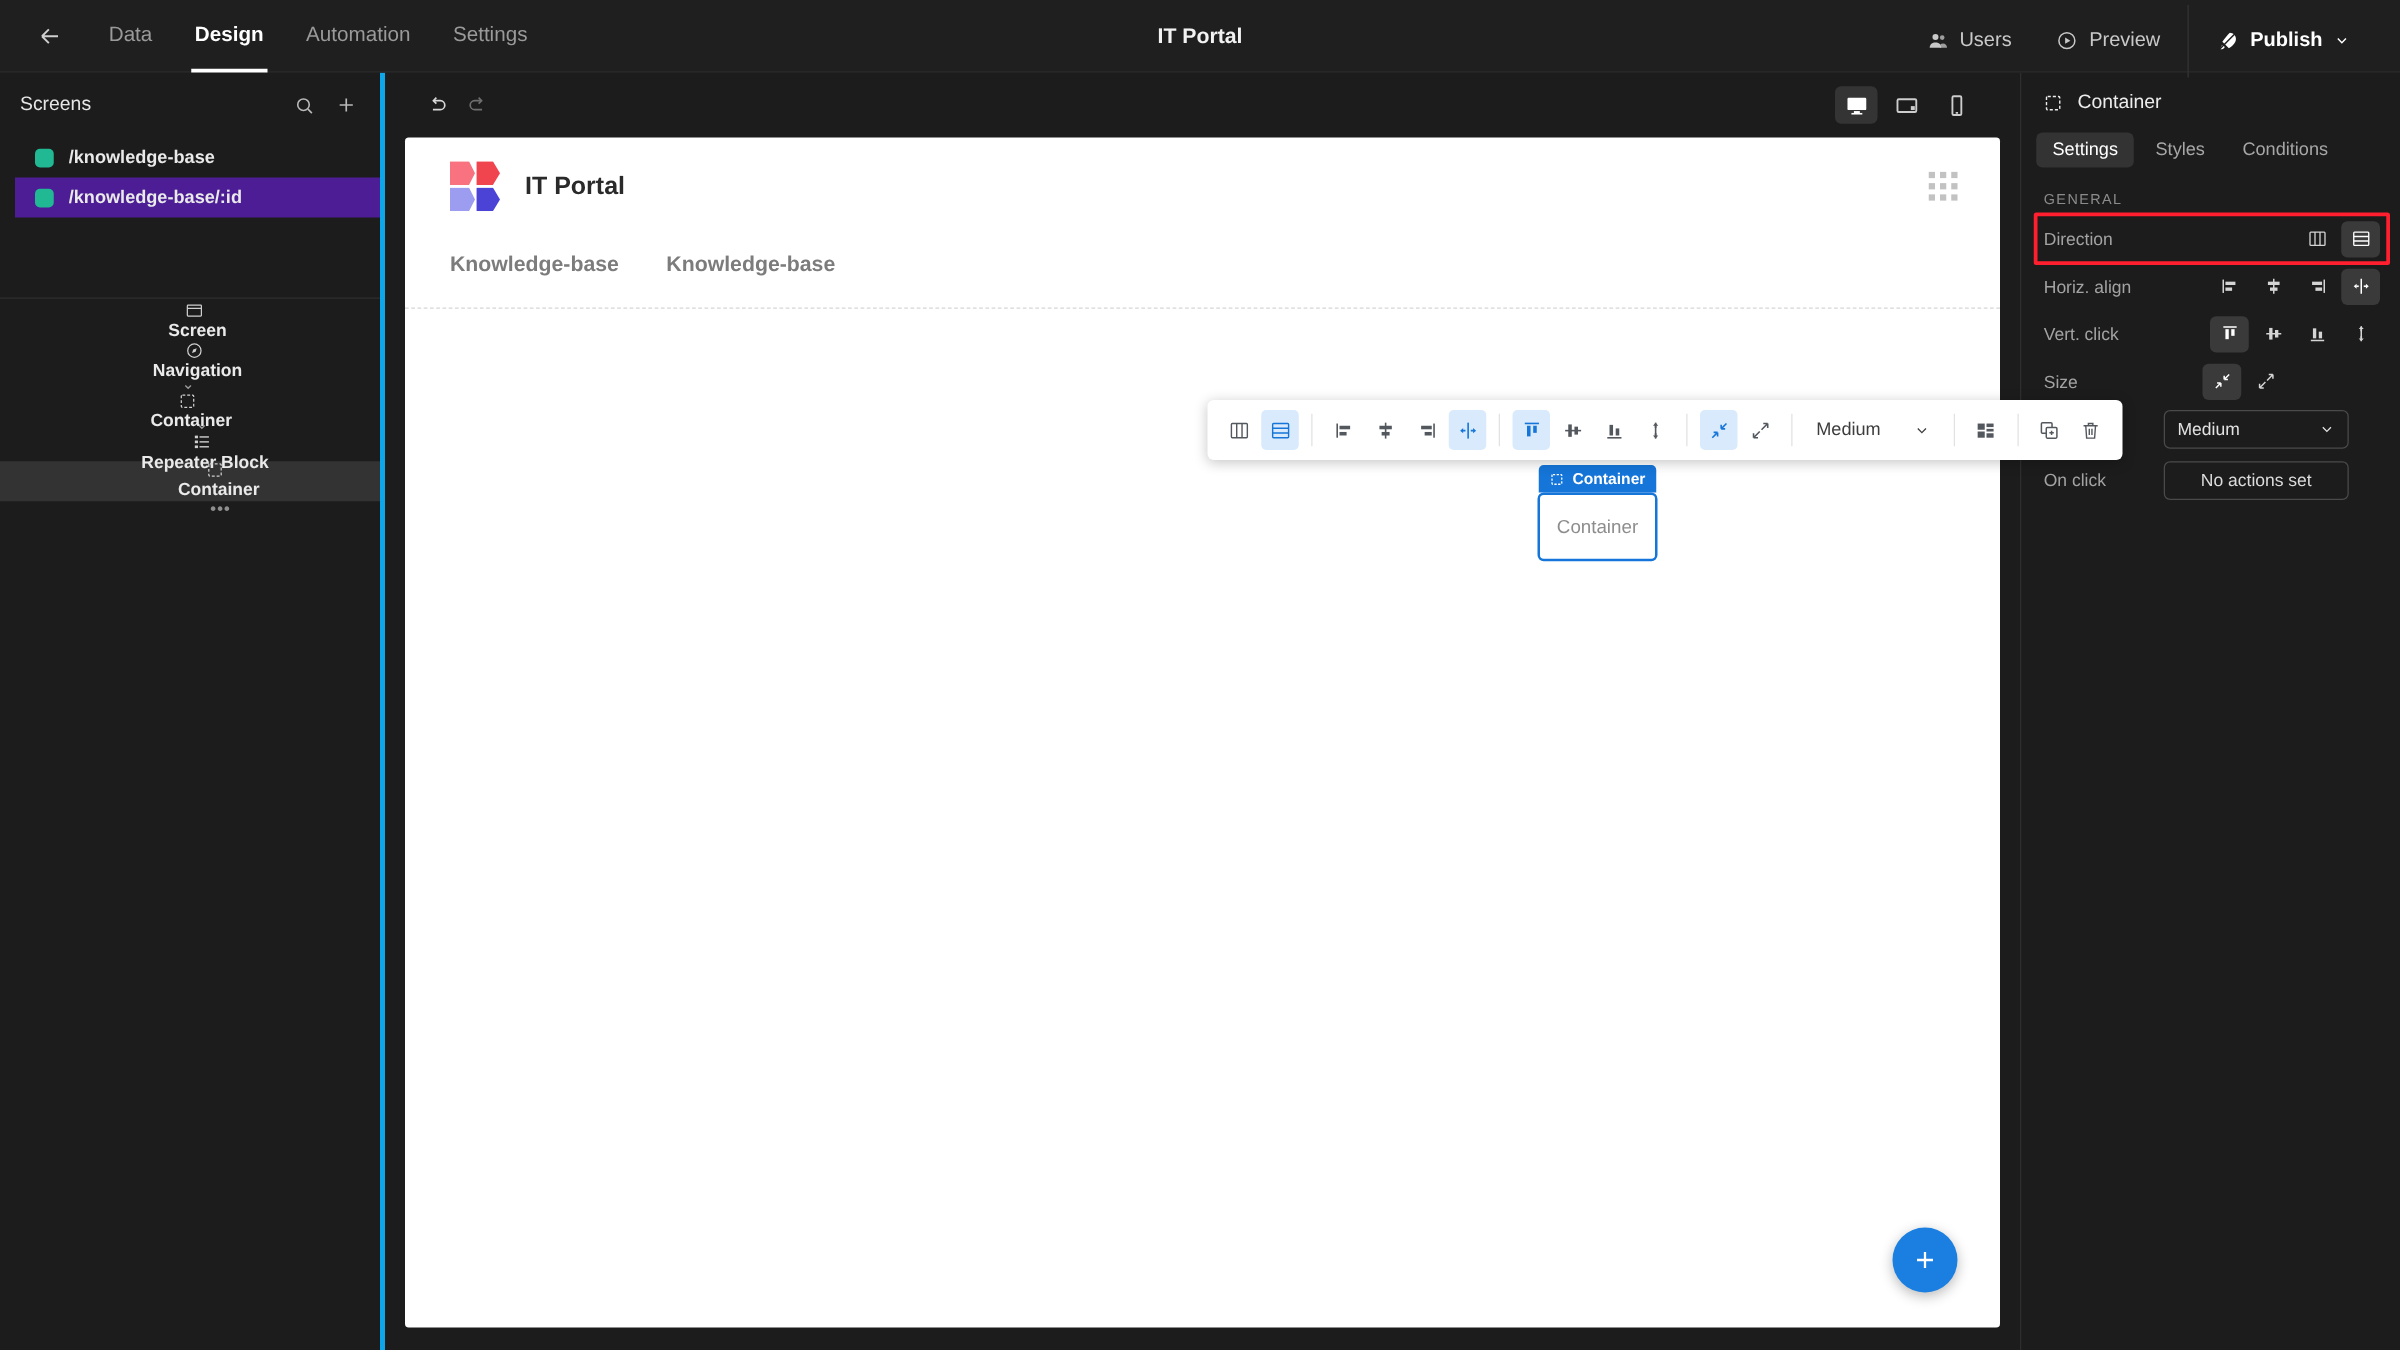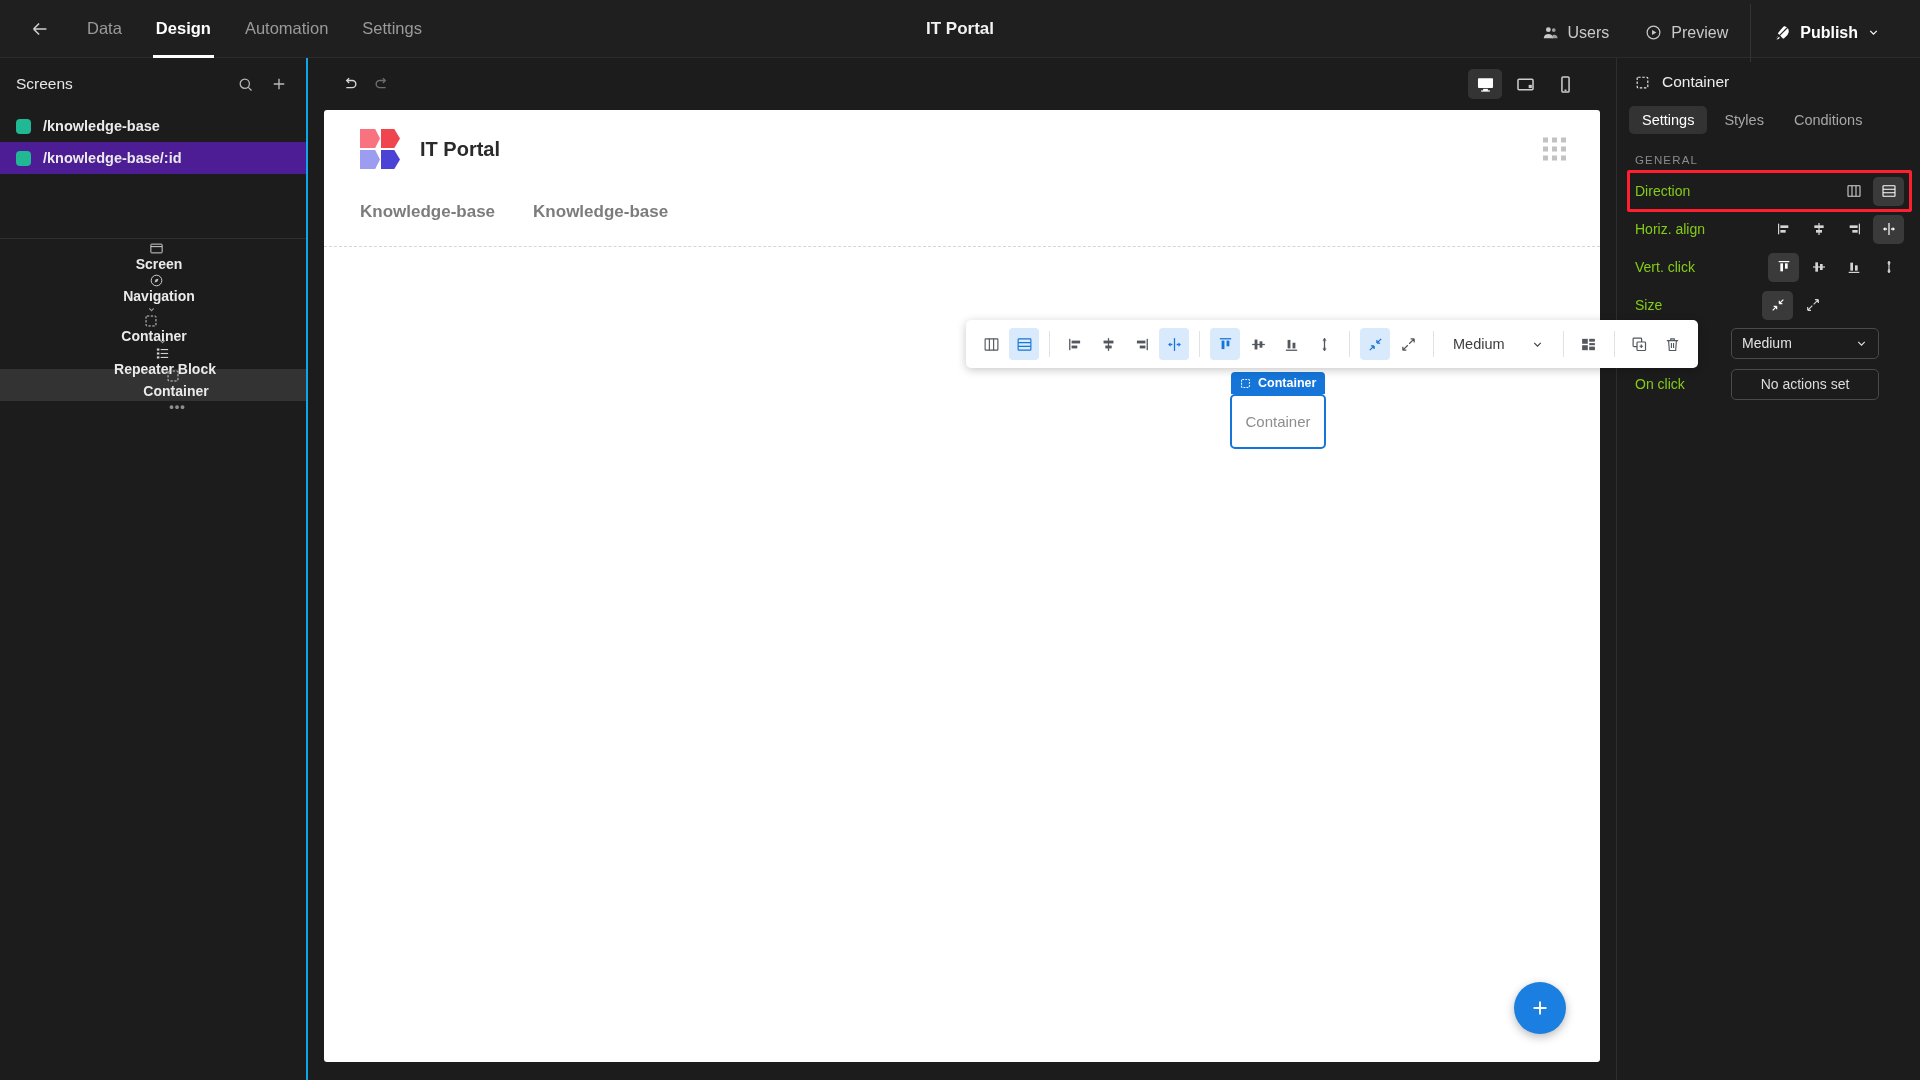--- a/index.html
+++ b/index.html
@@ -54,36 +54,36 @@
   .tb-sep { width: 1px; height: 58px; background: #343434; margin: 0 4px; }
   .publish { color: #ffffff; font-weight: bold; }
 
   
   .body { flex: 1; display: flex; min-height: 0; }
 
   
   .sidebar {
     width: 308px; flex: 0 0 308px;
     background: #1c1c1c;
-    border-right: 2px solid #0ea5e9;
+    border-right: 4px solid #0ea5e9;
     display: flex; flex-direction: column;
   }
   .panel-head {
     height: 52px; display: flex; align-items: center;
     padding: 0 18px 0 16px;
   }
   .panel-head .ptitle { font-size: 15.5px; color: #e6e6e6; }
   .panel-head .pactions { margin-left: auto; display: flex; align-items: center; gap: 16px; }
   .pic { color: #b9b9b9; cursor: pointer; display: flex; align-items: center; }
 
   .screens-list { padding-bottom: 6px; }
   .screen-row {
     height: 32px; display: flex; align-items: center;
     padding-left: 16px; gap: 12px; cursor: pointer;
-    font-size: 14.5px; color: #eaeaea; font-weight: bold;
+    font-size: 14.5px; color: #eaeaea; font-weight: bold; margin-left: 12px;
   }
   .screen-row.selected { background: #4c1d95; }
   .dot { width: 15px; height: 15px; border-radius: 4px; background: #21b894; flex: 0 0 15px; }
 
   .sb-spacer { height: 58px; }
   .sb-divider { height: 1px; background: #2e2e2e; }
 
   .tree { padding-top: 2px; }
   .tree-row {
     height: 32px; display: flex; align-items: center;
@@ -212,21 +212,21 @@
     font-size: 14.5px; color: #a7a7a7; cursor: pointer;
   }
   .rp-tab.active { background: #333333; color: #ffffff; }
   .rp-section { font-size: 11.5px; letter-spacing: .10em; color: #8b8b8b; padding: 10px 18px 6px 18px; }
 
   .prow {
     display: flex; align-items: center;
     min-height: 38px; padding: 0 16px 0 18px;
     position: relative;
   }
-  .plabel { font-size: 14px; color: #84cc16; width: 96px; flex: 0 0 96px; }
+  .plabel { font-size: 14px; color: #a3a3a3; width: 96px; flex: 0 0 96px; }
   .pctl { display: flex; align-items: center; gap: 4px; margin-left: auto; }
   .sq-btn {
     width: 31px; height: 29px; border-radius: 5px;
     display: flex; align-items: center; justify-content: center;
     color: #d4d4d4; cursor: pointer;
   }
   .sq-btn.on { background: #3a3a3a; color: #ffffff; }
   .pselect {
     width: 148px; height: 31px; border: 1px solid #4a4a4a; border-radius: 5px;
     background: transparent; color: #e2e2e2; font-size: 14px;

